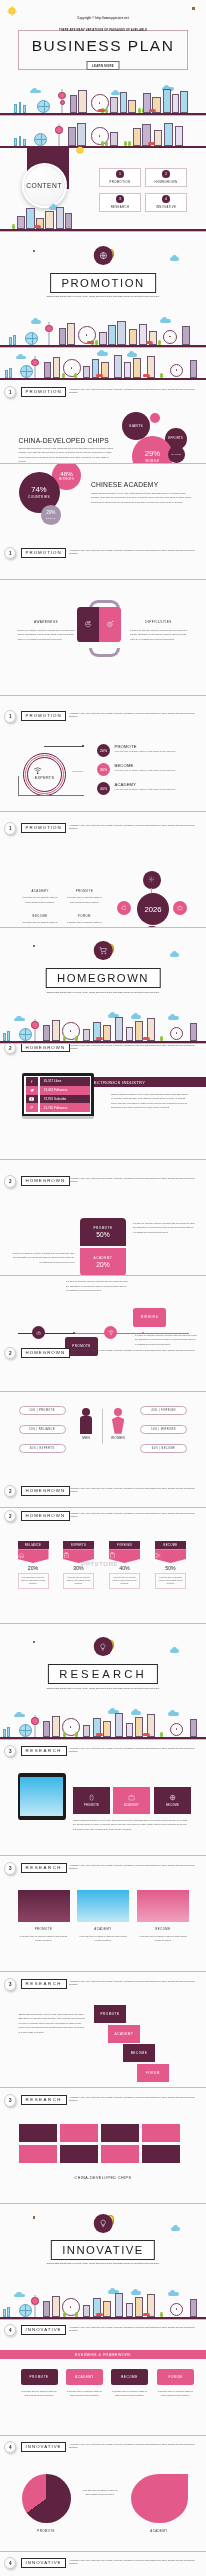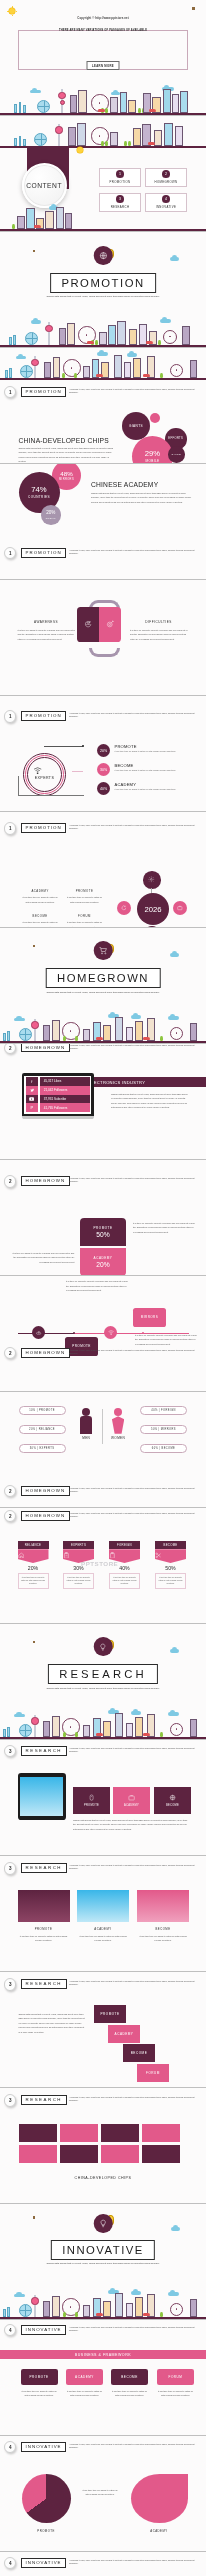--- a/index.html
+++ b/index.html
@@ -147,20 +147,21 @@
       <b style="left:0;top:4.6px;width:1.5px;height:1px"></b>
         <b style="right:0;left:auto;top:4.6px;width:1.5px;height:1px"></b>
       <i></i>
     </div>
     <div class="balloon" style="right:8.2px;top:6.2px">
       <div class="bsk"></div>
     </div>
     <div class="copyright" style="top:16px">Copyright © http://www.pptstore.net</div>
     <div class="hero-box" style="left:18px;top:30px;width:170px;height:40px"></div>
     <div class="hero-kicker" style="top:29px">THERE ARE MANY VARIATIONS OF PASSAGES OF AVAILABLE</div>
+    <div class="hero-title" style="top:37px">BUSINESS PLAN</div>
     <div class="learn-btn" style="top:61px">LEARN MORE</div>
 
     <div class="sky" style="bottom:0">
       <div class="ground"></div>
       <div class="cloud" style="left:30px;bottom:21.6px;width:11.3px"></div>
       <div class="cloud" style="left:162px;bottom:24px;width:12.4px"></div>
       <div class="cloud" style="left:111px;bottom:19.6px;width:9.3px"></div>
       <div class="chim" style="left:14.4px;height:9.3px"></div>
         <div class="chim" style="left:18.5px;height:11.3px"></div>
         <div class="chim" style="left:23px;height:8.2px"></div>

